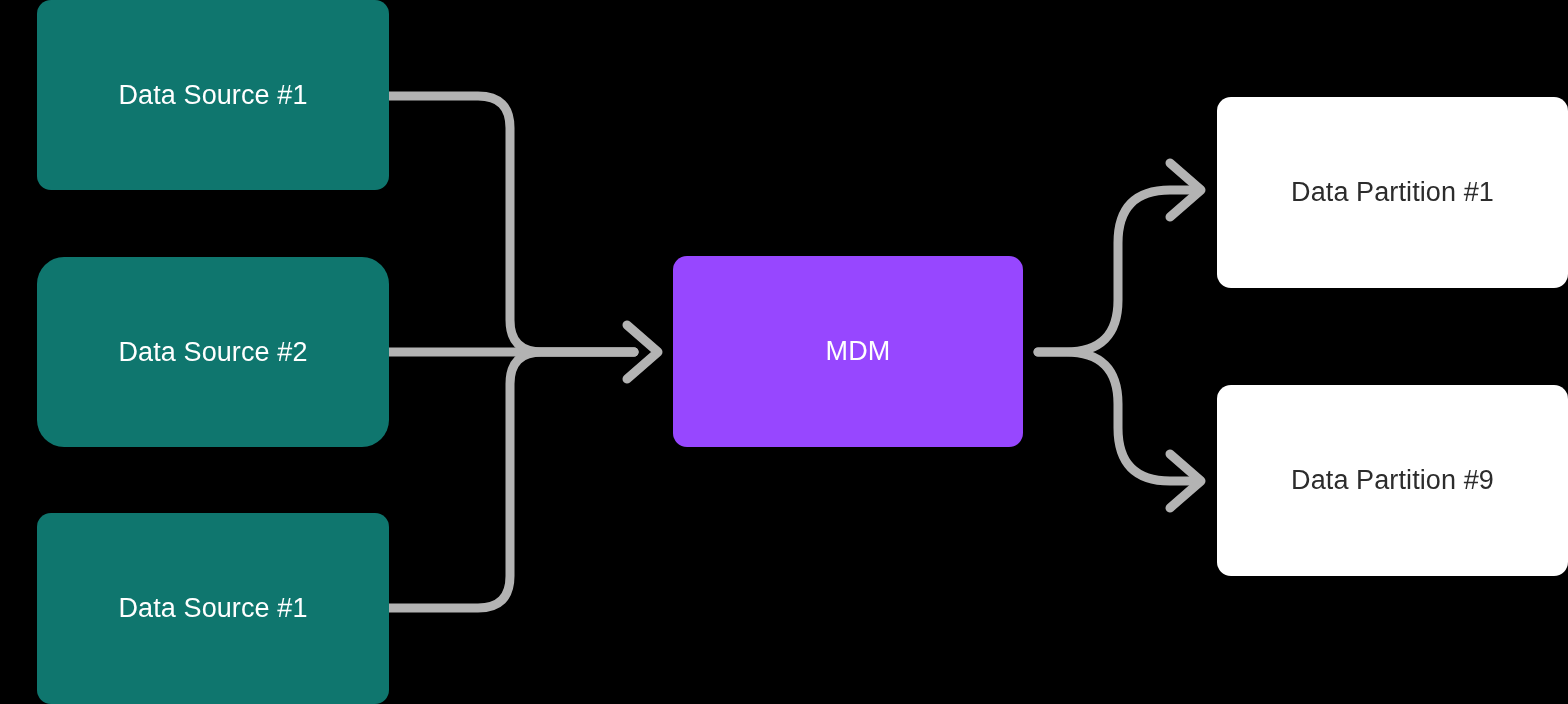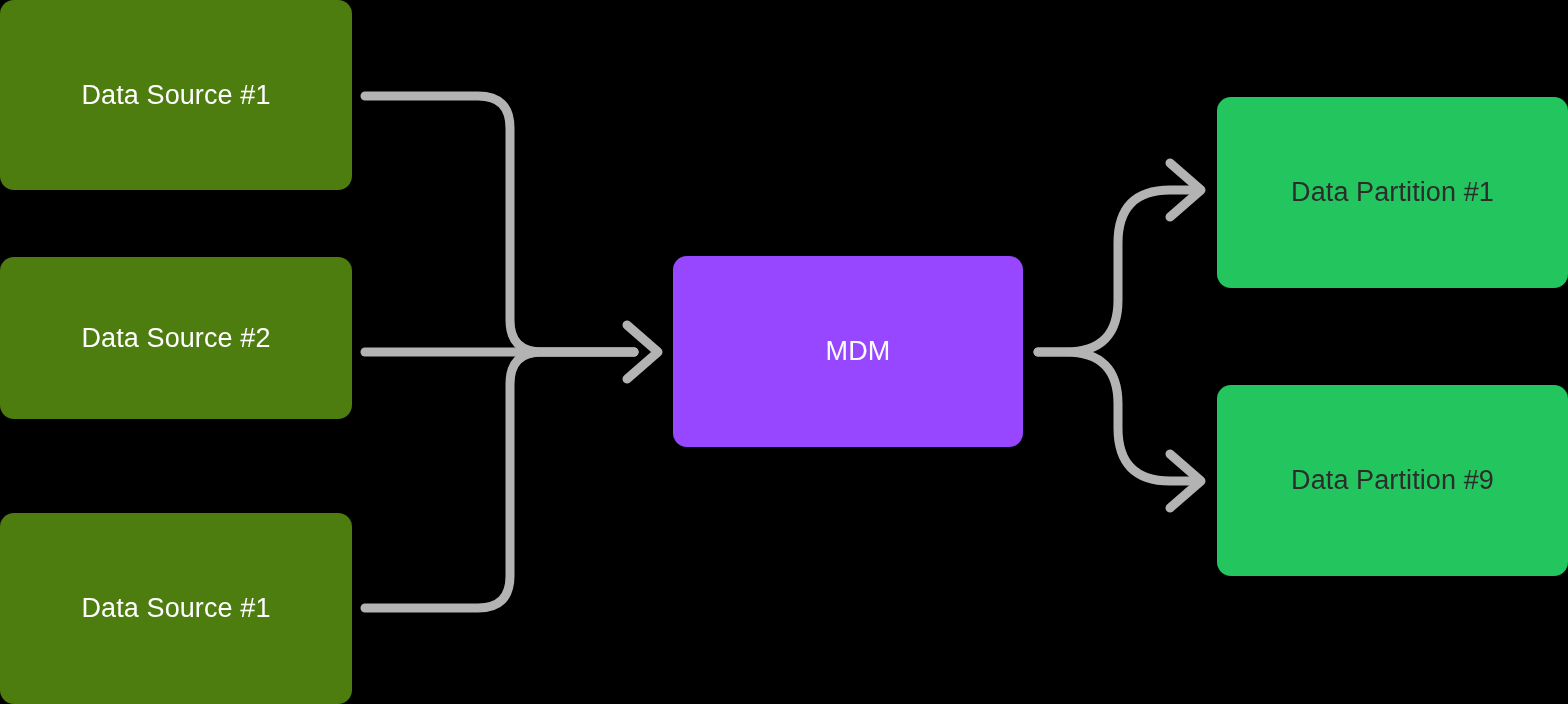--- a/index.html
+++ b/index.html
@@ -35,33 +35,34 @@
     text-align: center;
   }
   .node-label {
     font-size: 27px;
     font-weight: 400;
     letter-spacing: 0.1px;
     line-height: 1.2;
     white-space: nowrap;
   }
   .node-source {
-    background: #4d7c0f;
+    background: #0f766e;
+    margin-left: 37px;
   }
   .node-source .node-label {
     color: #FFFFFF;
   }
   .node-hub {
     background: #9747FF;
   }
   .node-hub .node-label {
     color: #FFFFFF;
   }
   .node-partition {
-    background: #22c55e;
+    background: #ffffff;
   }
   .node-partition .node-label {
     color: #2C2C2C;
   }
   .edge-path {
     fill: none;
     stroke: #B3B3B3;
     stroke-width: 9;
     stroke-linecap: round;
     stroke-linejoin: round;
@@ -93,21 +94,21 @@
     <path class="arrow-head" d="M 1170 163 L 1201 190 L 1170 217"></path>
 
     <path class="edge-path" d="M 1038 352 L 1066 352 Q 1118 352 1118 404 L 1118 428 Q 1118 481 1170 481 L 1196 481"></path>
     <path class="arrow-head" d="M 1170 454 L 1201 481 L 1170 508"></path>
   </svg>
 
   <div class="node node-source" style="left:0px; top:0px; width:352px; height:190px;">
     <span class="node-label">Data Source #1</span>
   </div>
 
-  <div class="node node-source" style="left:0px; top:257px; width:352px; height:162px;">
+  <div class="node node-source" style="left:0px; top:257px; width:352px; height:190px;border-radius:27px;">
     <span class="node-label">Data Source #2</span>
   </div>
 
   <div class="node node-source" style="left:0px; top:513px; width:352px; height:191px;">
     <span class="node-label">Data Source #1</span>
   </div>
 
   <div class="node node-hub" style="left:673px; top:256px; width:350px; height:191px;padding-left:20px;">
     <span class="node-label">MDM</span>
   </div>

